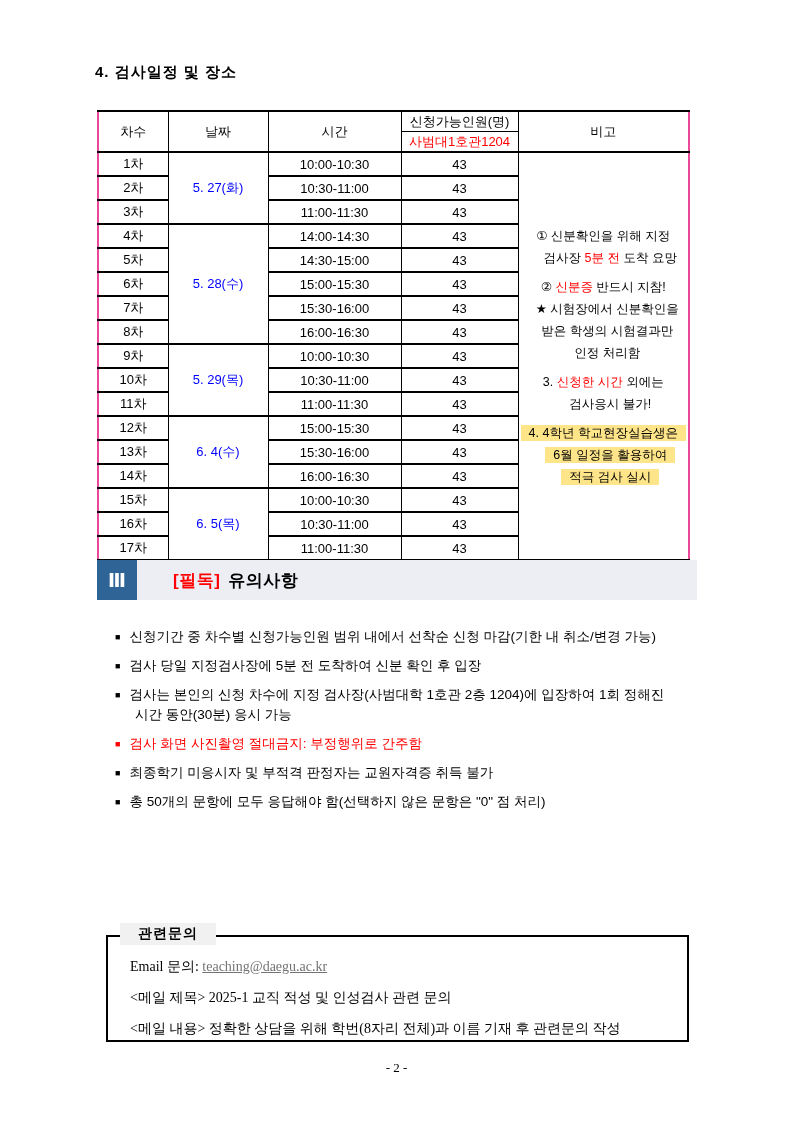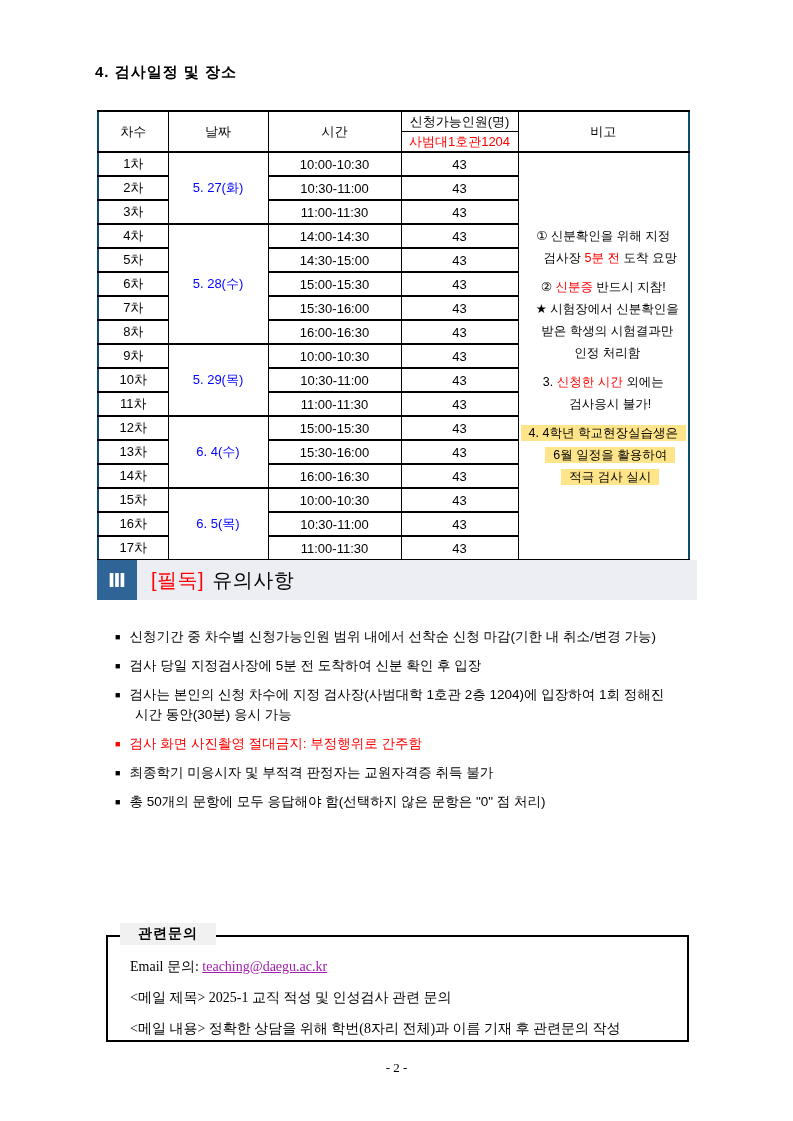--- a/index.html
+++ b/index.html
@@ -10,21 +10,21 @@
   }
   
   .doc-heading {
     position:absolute; left:95px; top:63px;
     font-size:15px; font-weight:bold; letter-spacing:1px;
   }
   
   .schedule {
     position:absolute; left:97px; top:110px;
     border-collapse:collapse; table-layout:fixed;
-    border:2px solid #0c4a6e;
+    border:2px solid #ec4899;
     font-size:13px;
   }
   .schedule th, .schedule td {
     border-left:1px solid #000; border-right:1px solid #000;
     border-top:2px solid #000; border-bottom:2px solid #000;
     text-align:center; vertical-align:middle;
     font-weight:normal; padding:0; overflow:hidden;
   }
   .schedule thead th { height:19px; }
   .schedule .cap-top { border-bottom:1px solid #000; }
@@ -44,21 +44,21 @@
   
   .section-bar {
     position:absolute; left:97px; top:560px; width:600px; height:40px;
     background:#eceef4; display:flex; align-items:center;
   }
   .section-numeral {
     width:40px; height:40px; background:#2e6496; color:#fff;
     display:flex; align-items:center; justify-content:center;
     font-size:19px; font-weight:bold; flex:0 0 auto;
   }
-  .section-title { margin-left:14px; font-size:20px; font-weight:normal; letter-spacing:0.5px; }
+  .section-title { margin-left:36px; font-size:17px; font-weight:bold; letter-spacing:0.5px; }
   .section-title .red { margin-right:8px; }
   
   .notice-list {
     position:absolute; left:115px; top:627px; width:600px;
     list-style:none; margin:0; padding:0;
   }
   .notice-list li {
     font-size:13.5px; line-height:20px; margin-bottom:9px;
     text-indent:-18px; padding-left:18px;
   }
@@ -72,21 +72,21 @@
   }
   .contact-title {
     position:absolute; top:-14px; left:12px; background:#f1f1f1;
     padding:2px 18px; font-size:14px; font-weight:bold; letter-spacing:1px;
   }
   .contact-content {
     padding:14px 10px 0 22px;
     font-family:"Liberation Serif","DejaVu Serif",serif;
     font-size:14px; line-height:31px;
   }
-  .email-link { color:#a21caf; text-decoration:underline; }
+  .email-link { color:#737373; text-decoration:underline; }
   
   .page-number {
     position:absolute; top:1060px; left:0; width:100%;
     text-align:center; font-family:"Liberation Serif","DejaVu Serif",serif;
     font-size:13px;
   }
 </style>
 </head>
 <body>
 

